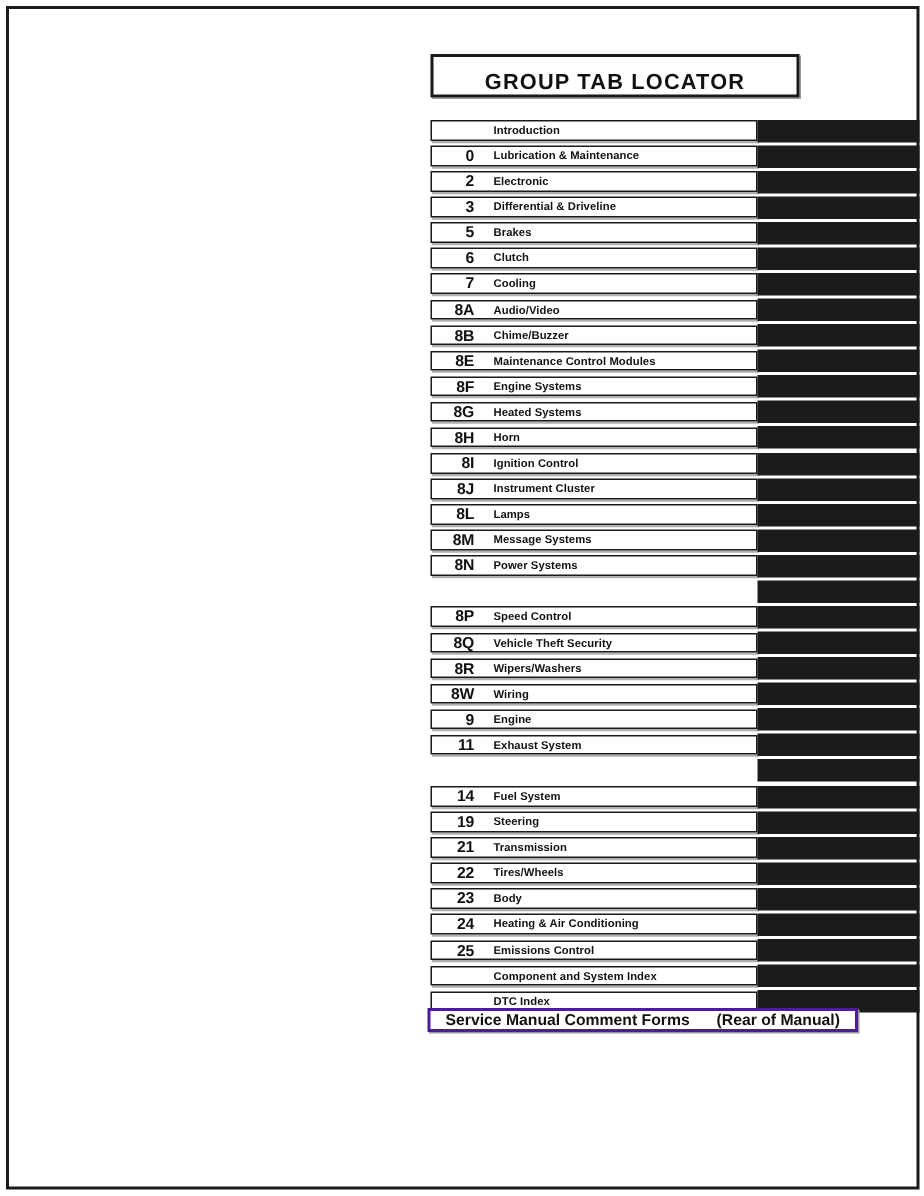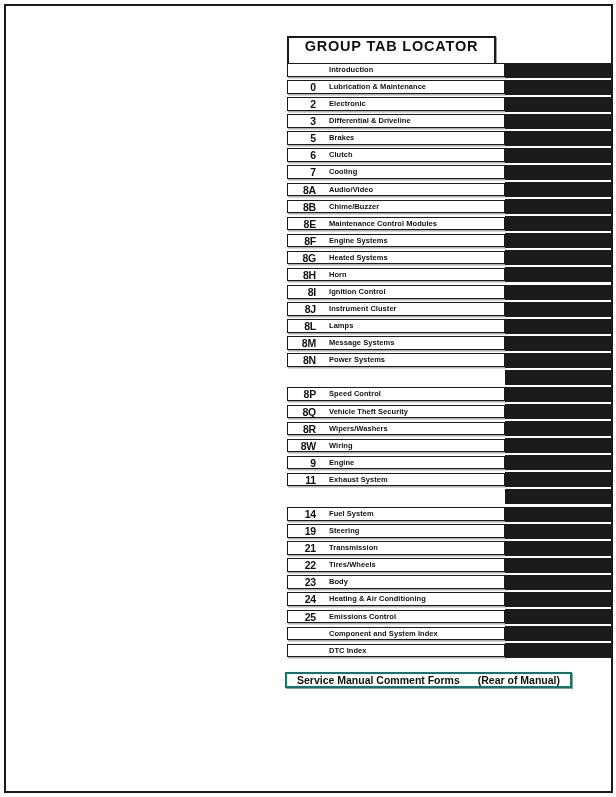--- a/index.html
+++ b/index.html
@@ -22,40 +22,40 @@
     width: 609px;
     height: 789px;
     border: 2px solid #1a1a1a;
     box-sizing: border-box;
     background: #ffffff;
   }
   .title-box {
     position: absolute;
     left: 287px;
     top: 36px;
-    width: 209px;
+    width: 246px;
     height: 29px;
     border: 2px solid #1a1a1a;
     box-sizing: border-box;
     background: #ffffff;
     box-shadow: 1px 1px 0 #999999;
     display: flex;
-    align-items: flex-start;
+    align-items: flex-end;
     justify-content: center;
   }
   .title-box .title-text {
     font-weight: bold;
     font-size: 14.5px;
     letter-spacing: 0.8px;
     white-space: nowrap;
   }
   .tab-rows {
     position: absolute;
     left: 287px;
-    top: 62px;
+    top: 79px;
     width: 326px;
   }
   .group-row {
     position: relative;
     height: 17.09px;
   }
   .row-box {
     position: absolute;
     left: 0;
     top: 1px;
@@ -96,21 +96,21 @@
     width: 108px;
     height: 15px;
     background: var(--tab-color, #1b1b1b);
   }
   .footer-box {
     position: absolute;
     left: 285px;
     top: 672px;
     width: 287px;
     height: 16px;
-    border: 2px solid #0f766e;
+    border: 2px solid #4c1d95;
     box-sizing: border-box;
     background: #ffffff;
     box-shadow: 1px 1px 0 #999999;
     display: flex;
     align-items: center;
     justify-content: space-between;
     padding: 0 10px;
   }
   .footer-box span {
     font-weight: bold;

